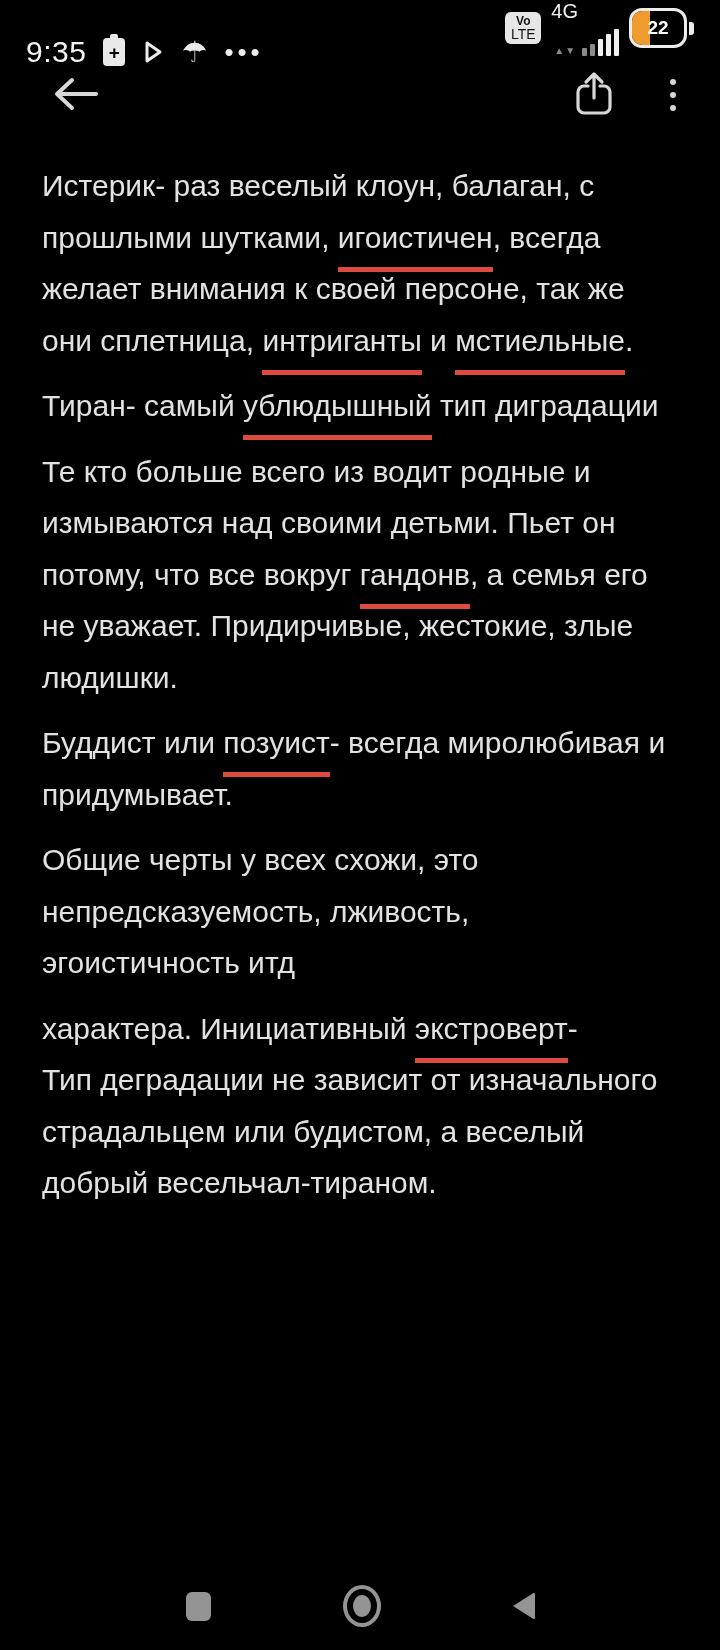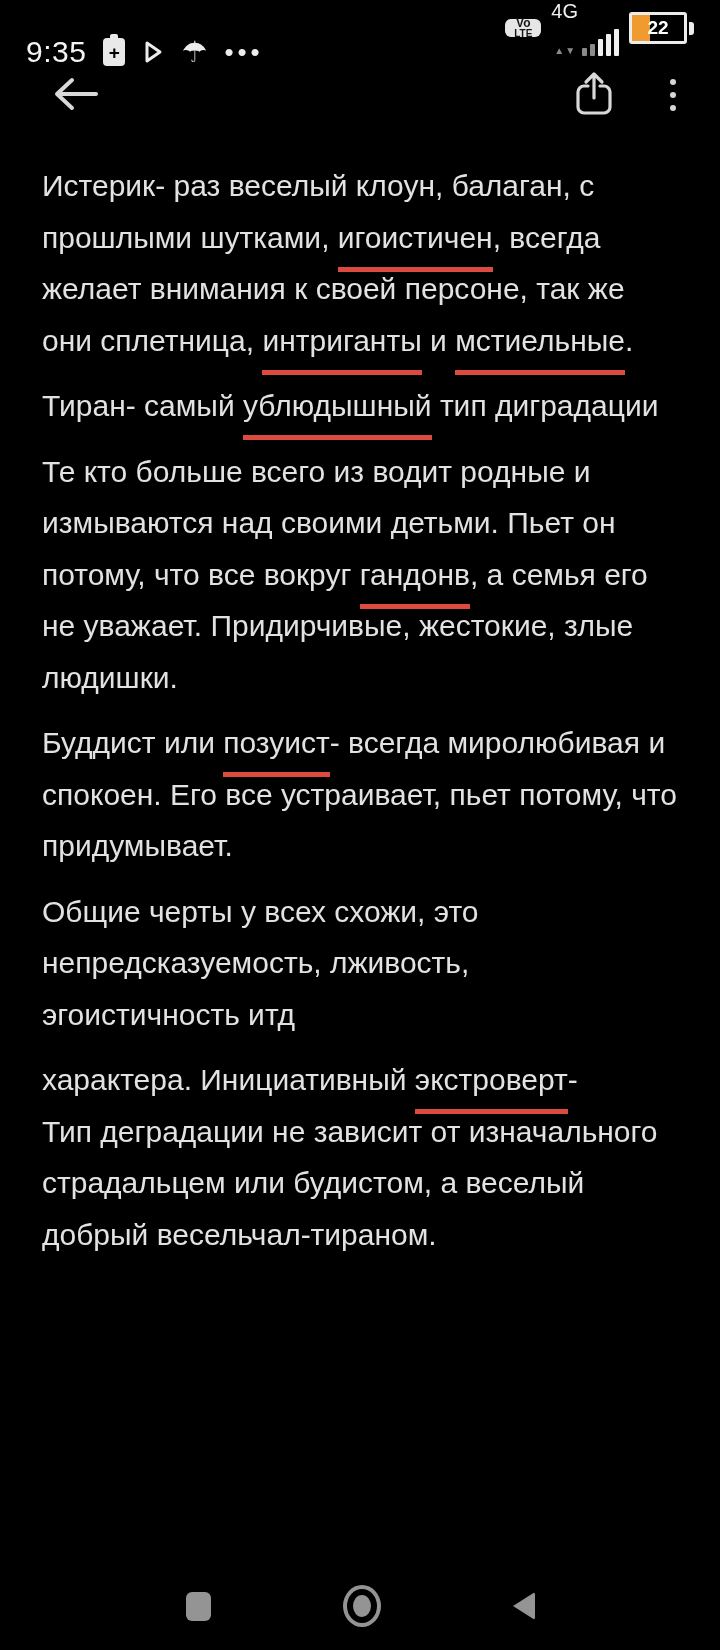--- a/index.html
+++ b/index.html
@@ -14,33 +14,33 @@
   .sb-time{font-size:30px;color:#f4f4f4;letter-spacing:.5px;}
   .icon-batt-saver{position:relative;width:22px;height:28px;background:#e9e9e9;border-radius:4px;
                    display:flex;align-items:center;justify-content:center;}
   .icon-batt-saver::before{content:"";position:absolute;top:-4px;left:7px;width:8px;height:4px;
                    background:#e9e9e9;border-radius:2px 2px 0 0;}
   .icon-batt-saver span{color:#000;font-size:19px;font-weight:bold;line-height:1;}
   .icon-play svg{display:block;}
   .icon-umbrella{font-size:29px;color:#ececec;line-height:1;}
   .icon-dots3{color:#ececec;font-size:26px;letter-spacing:4px;line-height:1;}
   .sb-right{display:flex;align-items:center;gap:10px;}
-  .volte{background:#e6e6e6;border-radius:6px;width:36px;height:18px;
+  .volte{background:#e6e6e6;border-radius:6px;width:36px;height:32px;
          display:flex;flex-direction:column;align-items:center;justify-content:center;line-height:1;}
   .volte b{color:#151515;font-size:12px;font-weight:bold;}
-  .volte i{color:#151515;font-size:10px;font-weight:bold;font-style:normal;}
+  .volte i{color:#151515;font-size:14px;font-weight:normal;font-style:normal;}
   .net{display:flex;align-items:flex-end;gap:2px;}
   .net-l{display:flex;flex-direction:column;align-items:center;line-height:1;gap:24px;}
   .net-4g{font-size:20px;color:#f0f0f0;}
   .net-arrows{display:flex;gap:1px;margin-top:1px;}
   .net-arrows span{font-size:10px;color:#8a8a8a;line-height:1;}
   .bars{display:flex;align-items:flex-end;gap:3px;margin-left:2px;}
   .bars div{width:5px;background:#f0f0f0;border-radius:1px;}
   .bars .dim{background:#8a8a8a;}
-  .sb-batt{position:relative;width:58px;height:32px;border:3px solid #ececec;border-radius:3px;
+  .sb-batt{position:relative;width:58px;height:40px;border:3px solid #ececec;border-radius:13px;
            box-sizing:border-box;display:flex;align-items:center;justify-content:center;overflow:hidden;}
   .sb-batt .fill{position:absolute;left:0;top:0;bottom:0;width:34%;background:#ef9b2f;}
   .sb-batt .pct{position:relative;font-size:19px;font-weight:bold;color:#fff;z-index:1;}
   .sb-batt-nub{width:5px;height:13px;background:#ececec;border-radius:0 3px 3px 0;margin-left:2px;}
 
   
   .toolbar{position:absolute;top:58px;left:0;right:0;height:74px;
            display:flex;align-items:center;justify-content:space-between;
            padding:0 44px 0 50px;box-sizing:border-box;}
   .tb-right{display:flex;align-items:center;gap:56px;}
@@ -154,21 +154,20 @@
       </div>
       <div class="para">
         <div class="line"><span>Те кто больше всего из водит родные и</span></div>
         <div class="line"><span>измываются над своими детьми. Пьет он</span></div>
         <div class="line"><span>потому, что все вокруг </span><span class="sp">гандонв</span><span>, а семья его</span></div>
         <div class="line"><span>не уважает. Придирчивые, жестокие, злые</span></div>
         <div class="line"><span>людишки.</span></div>
       </div>
       <div class="para">
         <div class="line"><span>Буддист или </span><span class="sp">позуист</span><span>- всегда миролюбивая и</span></div>
-        <div class="line"><span>спокоен. Его все устраивает, пьет потому, что</span></div>
         <div class="line"><span>придумывает.</span></div>
       </div>
       <div class="para">
         <div class="line"><span>Общие черты у всех схожи, это</span></div>
         <div class="line"><span>непредсказуемость, лживость,</span></div>
         <div class="line"><span>эгоистичность итд</span></div>
       </div>
       <div class="para">
         <div class="line"><span>характера.  Инициативный </span><span class="sp">экстроверт</span><span>-</span></div>
         <div class="line"><span>Тип деградации не зависит от изначального</span></div>

